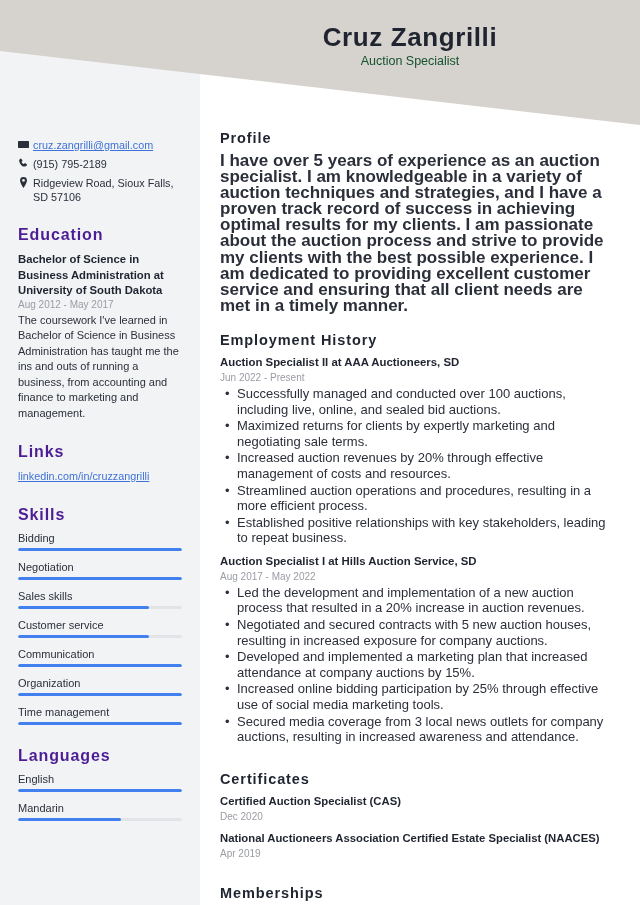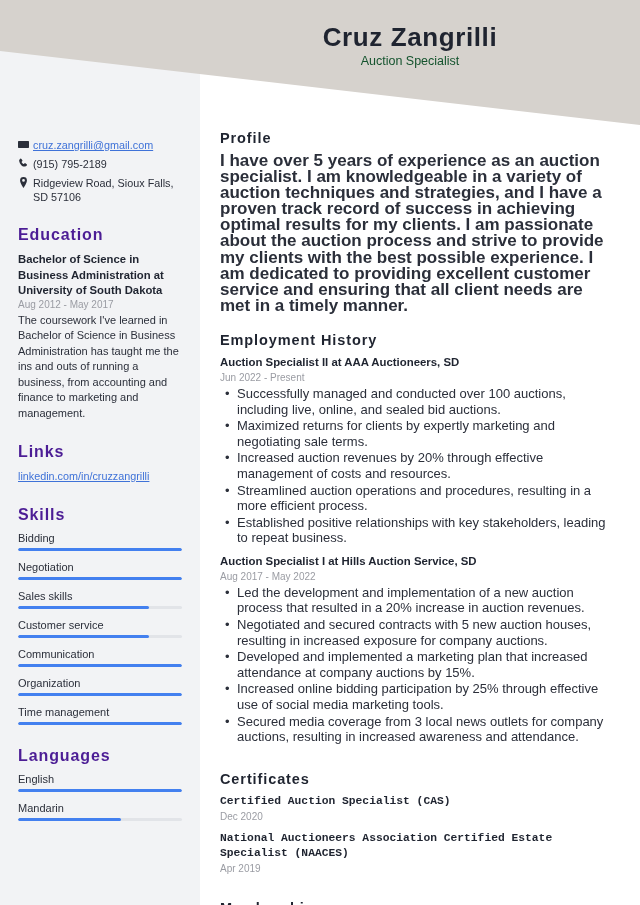--- a/index.html
+++ b/index.html
@@ -214,21 +214,20 @@
     left: -12px;
     top: 0;
     color: #2b2f3a;
   }
   .cert { margin-bottom: 9px; }
   .cert-title {
     font-size: 11.3px;
     font-weight: bold;
     color: #1f2430;
     line-height: 15px;
-    font-family: Liberation Mono, monospace;
   }
   .cert-date {
     font-size: 10px;
     color: #9a9ca3;
     margin-top: 2px;
   }
   .member-row {
     font-size: 11.3px;
     font-weight: bold;
     color: #1f2430;

